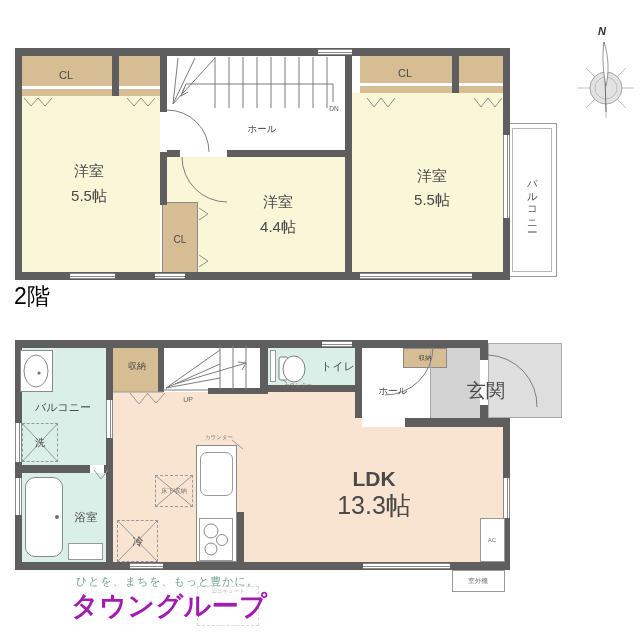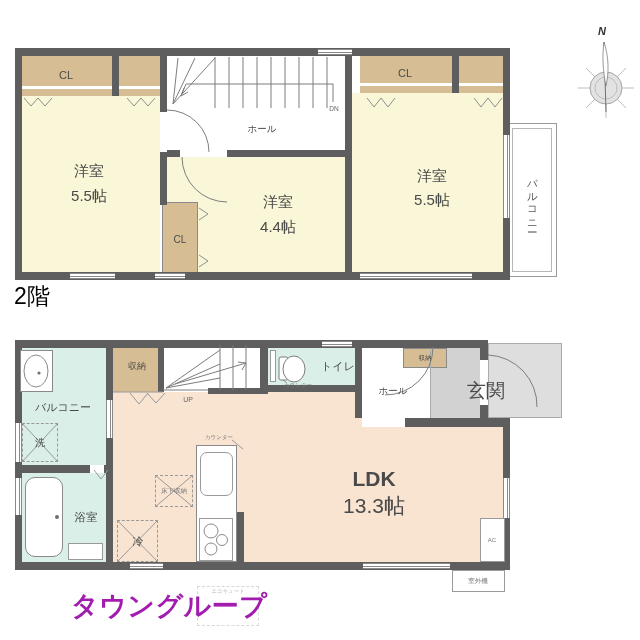--- a/index.html
+++ b/index.html
@@ -193,27 +193,28 @@
     <div class="lbl" style="left:40px;top:442px;font-size:10px;">洗</div>
     <div class="lbl" style="left:86px;top:517px;font-size:11.5px;">浴室</div>
     <div class="lbl" style="left:137px;top:367px;font-size:9px;">収納</div>
     <div class="lbl" style="left:188px;top:400px;font-size:7px;color:#666;">UP</div>
     <div class="lbl" style="left:338px;top:366px;font-size:11px;">トイレ</div>
     <div class="lbl" style="left:298px;top:385px;font-size:5.5px;color:#777;">カウンター</div>
     <div class="lbl" style="left:393px;top:391px;font-size:9.5px;">ホール</div>
     <div class="lbl" style="left:425px;top:358px;font-size:6.5px;">収納</div>
     <div class="lbl" style="left:454px;top:391px;font-size:19px;margin-left:32px;">玄関</div>
     <div class="lbl" style="left:374px;top:479px;font-size:21px;font-weight:700;">LDK</div>
-    <div class="lbl" style="left:374px;top:506px;font-size:21px;font-weight:500;">13.3帖</div>
+    <div class="lbl" style="left:374px;top:506px;font-size:25px;font-weight:500;">13.3帖</div>
     <div class="lbl" style="left:219px;top:437px;font-size:5.5px;color:#777;">カウンター</div>
     <div class="lbl" style="left:174px;top:491px;font-size:6.5px;color:#777;">床下収納</div>
     <div class="lbl" style="left:138px;top:541px;font-size:11px;">冷</div>
     <div class="lbl" style="left:492px;top:540px;font-size:6px;color:#777;">AC</div>
     <div class="lbl" style="left:478px;top:581px;font-size:6.5px;color:#777;">室外機</div>
     <div class="lbl" style="left:228px;top:591px;font-size:5.5px;color:#bbb;">エコキュート</div>
   </div>
 
   <div class="abs" style="left:0;top:565px;width:640px;height:75px;">
 
+    <div class="tagline" style="top:9px;">ひとを、まちを、もっと豊かに。</div>
     <div class="brand" style="top:23px;">タウングループ</div>
   </div>
 
 </div>
 
 </body></html>

